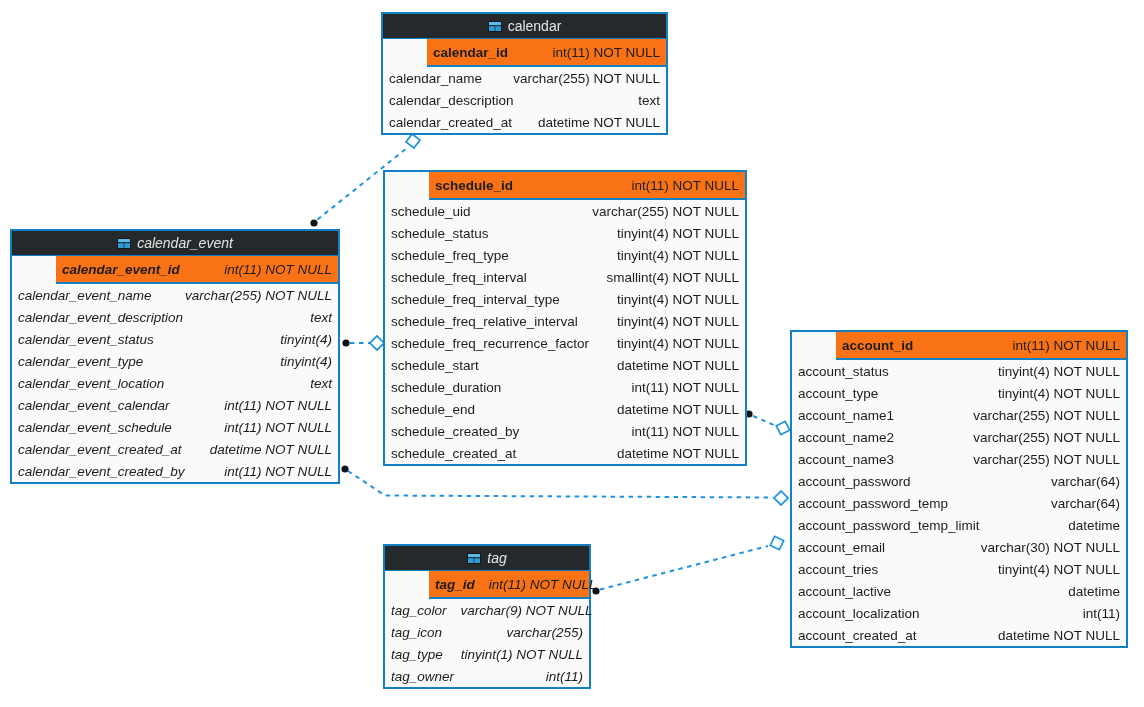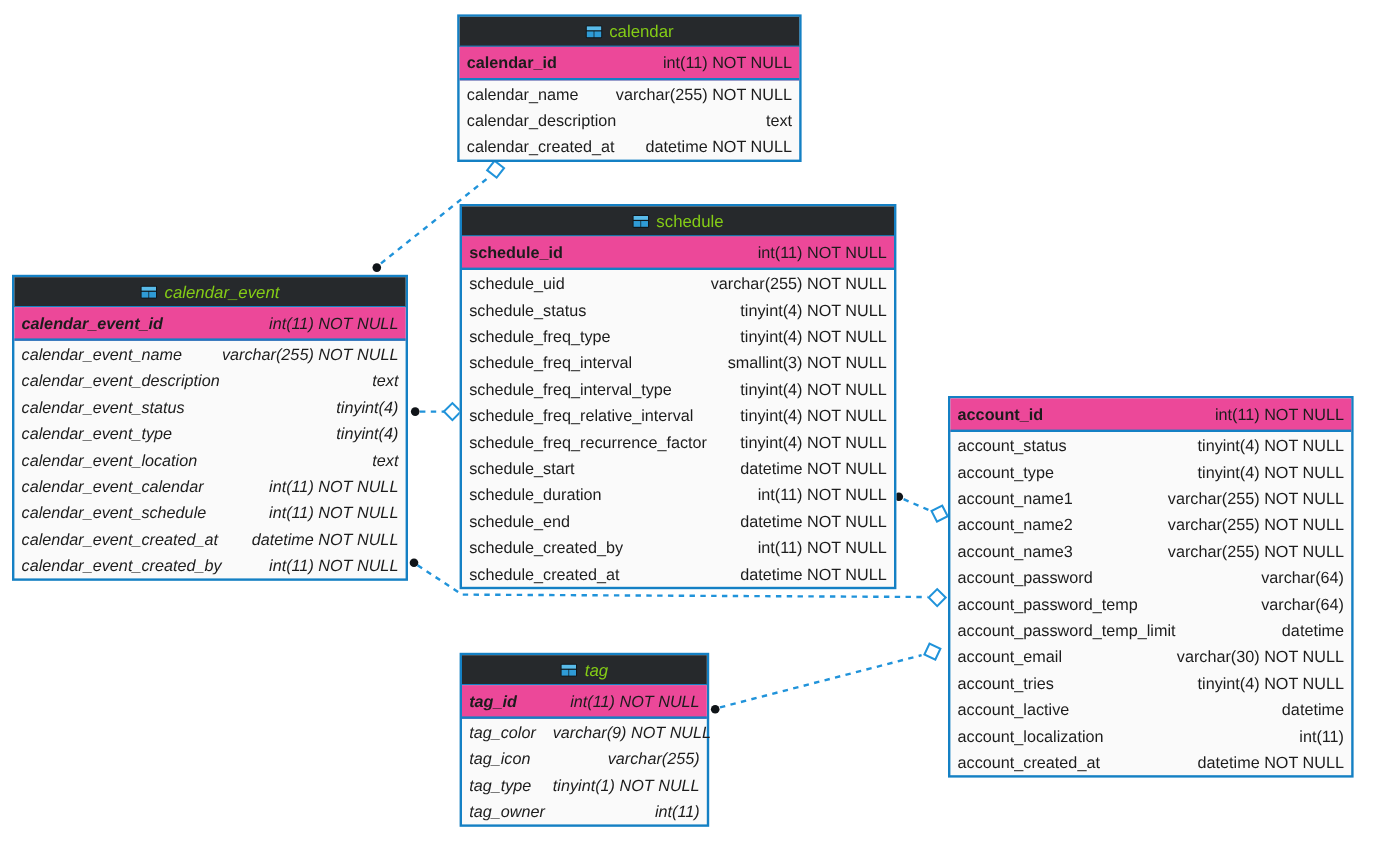--- a/index.html
+++ b/index.html
@@ -17,29 +17,29 @@
   #relations{position:absolute;left:0;top:0;width:1144px;height:707px;}
   .rel-line{fill:none;stroke:var(--line);stroke-width:2;stroke-dasharray:4.5 4.5;}
   .rel-dot{fill:#101418;stroke:none;}
   .rel-diamond{fill:#ffffff;stroke:var(--line);stroke-width:1.7;}
   .table{
     position:absolute;box-sizing:border-box;border:2px solid var(--accent);
     background:var(--body-bg);color:var(--text);font-size:13.5px;
   }
   .thead{
     height:24px;background:var(--header-bg);border-bottom:1px solid var(--accent);
-    color:#84cc16;display:flex;align-items:center;justify-content:center;gap:6px;
+    color:#e5e5e5;display:flex;align-items:center;justify-content:center;gap:6px;
     font-size:14px;
   }
   .ticon{display:flex;align-items:center;}
   .row{
     display:flex;align-items:center;justify-content:space-between;gap:14px;
     padding:0 6px;height:22px;white-space:nowrap;
   }
-  .pkrow{height:26px;border-bottom:2px solid var(--accent);background:#ec4899;}
+  .pkrow{height:26px;border-bottom:2px solid var(--accent);background:#f97316;margin-left:44px;}
   .cname{text-align:left;}
   .ctype{text-align:left;}
   .pk{font-weight:bold;}
   #t-calendar{left:381px;top:12px;width:287px;}
   #t-schedule{left:383px;top:170px;width:364px;}
   #t-calendar_event{left:10px;top:229px;width:330px;font-style:italic;}
   #t-account{left:790px;top:330px;width:338px;}
   #t-tag{left:383px;top:544px;width:208px;font-style:italic;}
 </style>
 </head>
@@ -101,51 +101,40 @@
           <span class="ctype">text</span>
         </div>
         <div class="row">
           <span class="cname">calendar_created_at</span>
           <span class="ctype">datetime NOT NULL</span>
         </div>
       </div>
   </div>
 
   <div class="table" id="t-schedule">
-    <div class="thead">
-      <span class="ticon">
-        <svg width="14" height="11" viewBox="0 0 14 11">
-            <rect x="0" y="0" width="14" height="11" rx="1.5" fill="#10171c"></rect>
-            <rect x="1" y="1" width="12" height="3.2" fill="#59bbea"></rect>
-            <rect x="1" y="5.2" width="5.7" height="4.8" fill="#2f9bd6"></rect>
-            <rect x="7.3" y="5.2" width="5.7" height="4.8" fill="#2f9bd6"></rect>
-          </svg>
-      </span>
-      <span class="ttitle">schedule</span>
-    </div>
     <div class="row pkrow">
       <span class="cname pk">schedule_id</span>
       <span class="ctype">int(11) NOT NULL</span>
     </div>
     <div class="tbody">
         <div class="row">
           <span class="cname">schedule_uid</span>
           <span class="ctype">varchar(255) NOT NULL</span>
         </div>
         <div class="row">
           <span class="cname">schedule_status</span>
           <span class="ctype">tinyint(4) NOT NULL</span>
         </div>
         <div class="row">
           <span class="cname">schedule_freq_type</span>
           <span class="ctype">tinyint(4) NOT NULL</span>
         </div>
         <div class="row">
           <span class="cname">schedule_freq_interval</span>
-          <span class="ctype">smallint(3) NOT NULL</span>
+          <span class="ctype">smallint(4) NOT NULL</span>
         </div>
         <div class="row">
           <span class="cname">schedule_freq_interval_type</span>
           <span class="ctype">tinyint(4) NOT NULL</span>
         </div>
         <div class="row">
           <span class="cname">schedule_freq_relative_interval</span>
           <span class="ctype">tinyint(4) NOT NULL</span>
         </div>
         <div class="row">

